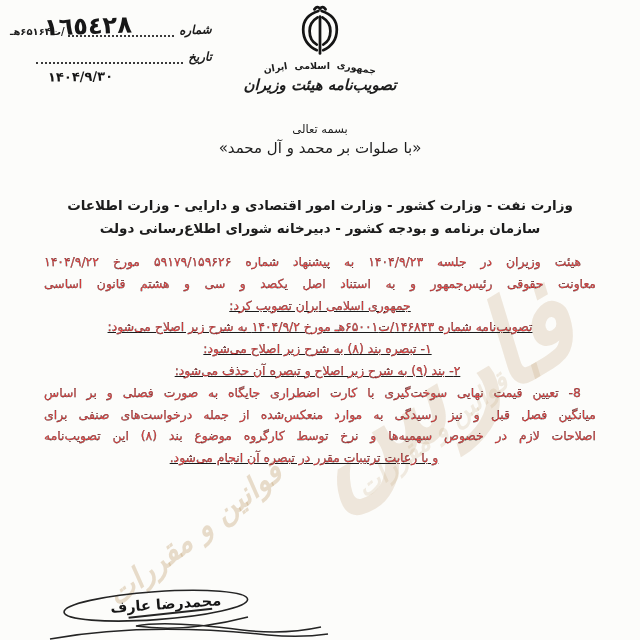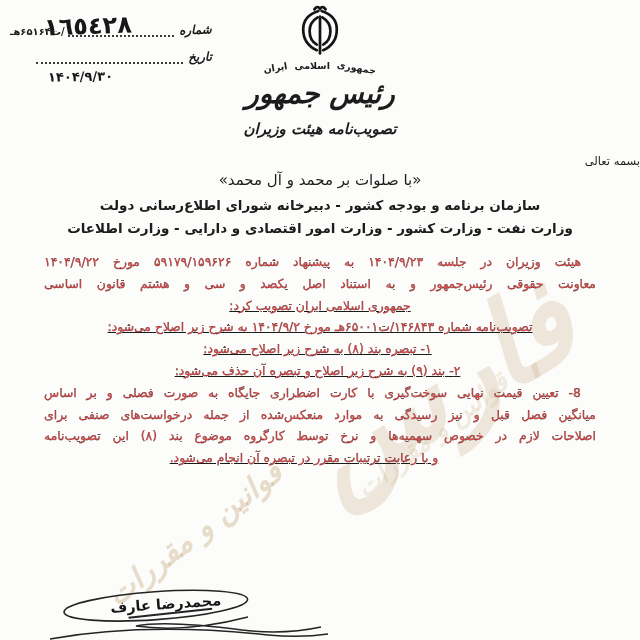--- a/index.html
+++ b/index.html
@@ -36,21 +36,21 @@
   .emblem{display:block;margin:0 auto;}
   .country{display:flex;direction:rtl;justify-content:center;gap:7px;
       font-size:9.5px;font-weight:bold;margin-top:2px;}
   .country span{display:inline-block;}
   .cw-r{transform:rotate(9deg) translateY(2px);}
   .cw-l{transform:rotate(-9deg) translateY(2px);}
   .pres-title{font-size:28px;font-weight:bold;font-style:italic;line-height:42px;
       margin-top:2px;}
   .doc-type{font-size:15px;font-weight:bold;font-style:italic;line-height:24px;
       margin-top:2px;}
-  .besmellah{font-size:11.5px;margin-top:12px;line-height:16px;text-align:right;}
+  .besmellah{font-size:11.5px;margin-top:24px;line-height:16px;}
   .salutation{font-size:15px;direction:rtl;margin-top:3px;line-height:16px;}
   
   .recipients{top:194px;left:20px;right:20px;direction:rtl;text-align:center;
       font-size:13.5px;font-weight:bold;line-height:23px;}
   
   .doc-body{top:251px;right:44px;left:44px;direction:rtl;font-size:12.4px;
       line-height:21.8px;color:#ef4444;-webkit-text-stroke:0.25px #1b1b1b;}
   .ln{white-space:normal;}
   .j{text-align:justify;text-align-last:justify;}
   .r{text-align:center;text-decoration:underline;}
@@ -90,29 +90,28 @@
       <path d="M33,16 Q43,22 43,33 Q43,45 34,50"></path>
       <path d="M30,15 L30,61"></path>
       <path d="M23,6 Q26.5,1 30,5 Q33.5,1 37,6"></path>
     </g>
   </svg>
   <div class="country">
     <span class="cw-r">جمهوری</span>
     <span>اسلامی</span>
     <span class="cw-l">ایران</span>
   </div>
-  <div class="pres-title">رئیس جمهور</div>
   <div class="doc-type">تصویب‌نامه هیئت وزیران</div>
   <div class="besmellah">بسمه تعالی</div>
   <div class="salutation">«با صلوات بر محمد و آل محمد»</div>
 </div>
 
 <div class="layer recipients">
+  <div>وزارت نفت - وزارت کشور - وزارت امور اقتصادی و دارایی - وزارت اطلاعات</div>
   <div>سازمان برنامه و بودجه کشور - دبیرخانه شورای اطلاع‌رسانی دولت</div>
-  <div>وزارت نفت - وزارت کشور - وزارت امور اقتصادی و دارایی - وزارت اطلاعات</div>
 </div>
 
 <div class="layer doc-body">
   <div class="ln j ind">هیئت وزیران در جلسه ۱۴۰۴/۹/۲۳ به پیشنهاد شماره ۵۹۱۷۹/۱۵۹۶۲۶ مورخ ۱۴۰۴/۹/۲۲</div>
   <div class="ln j">معاونت حقوقی رئیس‌جمهور و به استناد اصل یکصد و سی و هشتم قانون اساسی</div>
   <div class="ln r">جمهوری اسلامی ایران تصویب کرد:</div>
   <div class="ln r">تصویب‌نامه شماره ۱۴۶۸۴۳/ت۶۵۰۰۱هـ مورخ ۱۴۰۴/۹/۲ به شرح زیر اصلاح می‌شود:</div>
   <div class="ln r ind-sm">۱- تبصره بند (۸) به شرح زیر اصلاح می‌شود:</div>
   <div class="ln r ind-sm">۲- بند (۹) به شرح زیر اصلاح و تبصره آن حذف می‌شود:</div>
   <div class="ln j ind">8- تعیین قیمت نهایی سوخت‌گیری با کارت اضطراری جایگاه به صورت فصلی و بر اساس</div>

